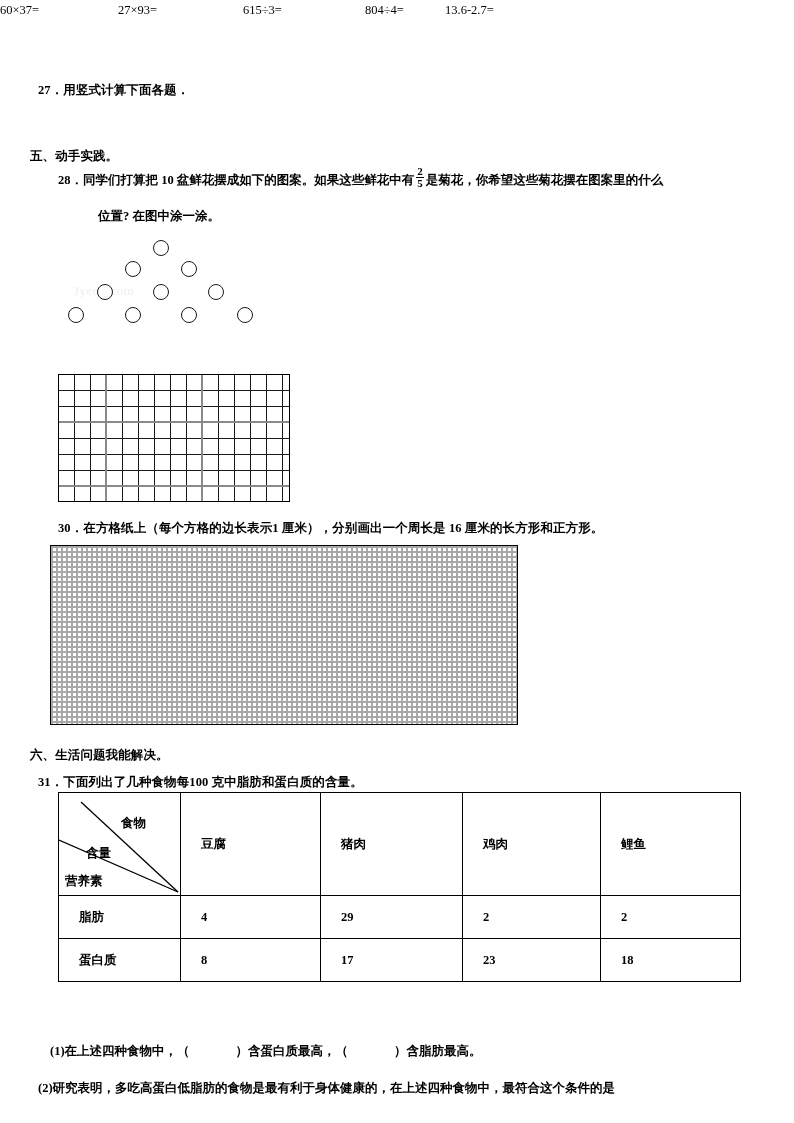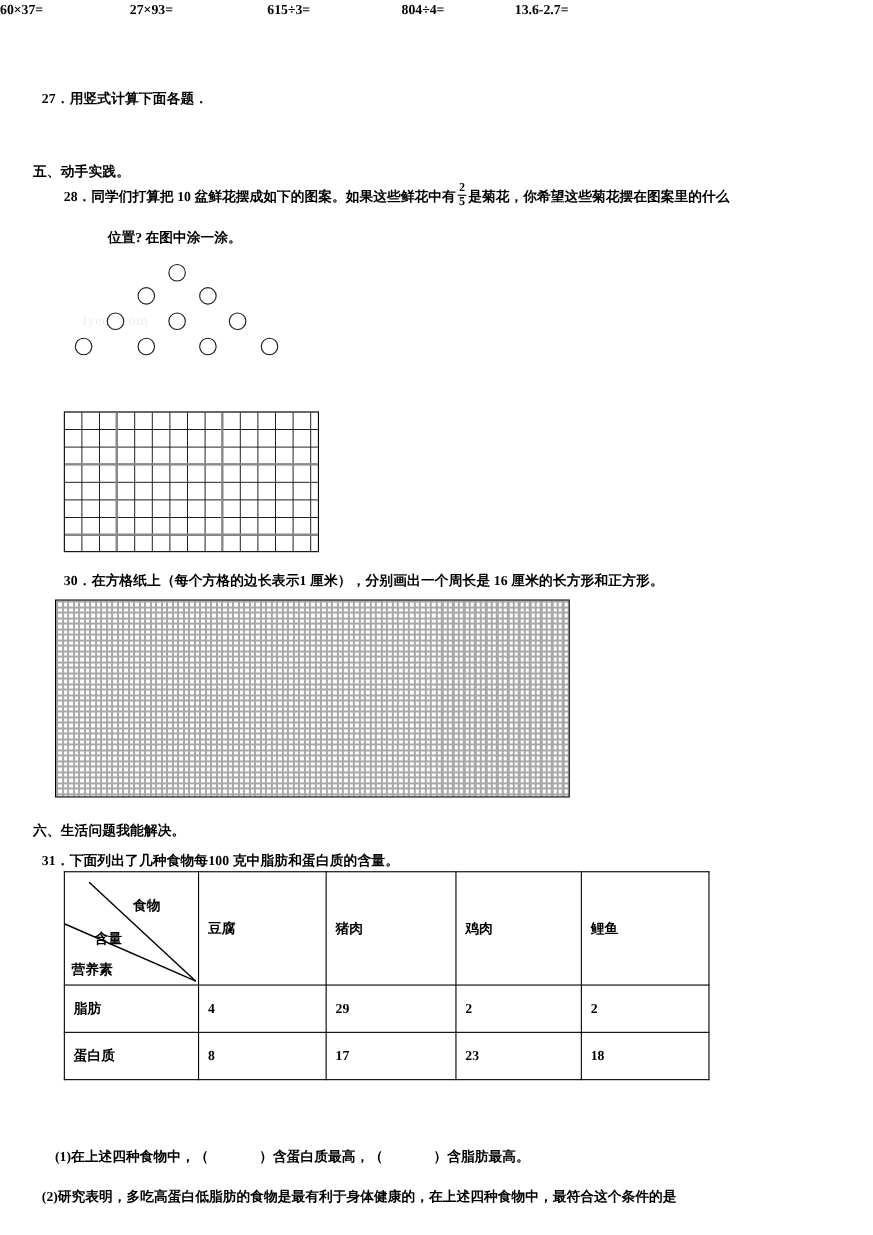--- a/index.html
+++ b/index.html
@@ -33,28 +33,28 @@
   }
 
   
   #q27-title { left: 38px; top: 80px; }
   #q27-exprs {
     left: 38px; top: 110px;
     width: 560px;
   }
   #q27-exprs .expr {
     display: inline-block;
-    font-weight: bold;
+    font-weight: normal;
     font-size: 12.5px;
   }
   .e1 { width: 118px; }
   .e2 { width: 125px; }
   .e3 { width: 122px; }
   .e4 { width: 80px; }
-  .e5 { width: 90px; margin-left: 23px; }
+  .e5 { width: 90px; }
 
   
   #sec5 { left: 30px; top: 146px; text-align: right; }
   #sec6 { left: 30px; top: 745px; }
 
   
   #q28-line1 {
     position: absolute;
     left: 58px; top: 168px;
     width: 716px;
@@ -159,21 +159,21 @@
     position: absolute;
     left: 58px; top: 792px;
     width: 517px;
     border-collapse: collapse;
     table-layout: fixed;
   }
   #nutri-table td {
     border: 1.4px solid #000000;
     font-weight: bold;
     font-size: 12.5px;
-    padding: 4px 8px;
+    padding: 4px 20px;
     vertical-align: middle;
   }
   #nutri-table .corner {
     height: 102px;
     padding: 0;
     position: relative;
     vertical-align: top;
     margin-left: 48px;
   }
   #nutri-table .datarow td { height: 34px; }

